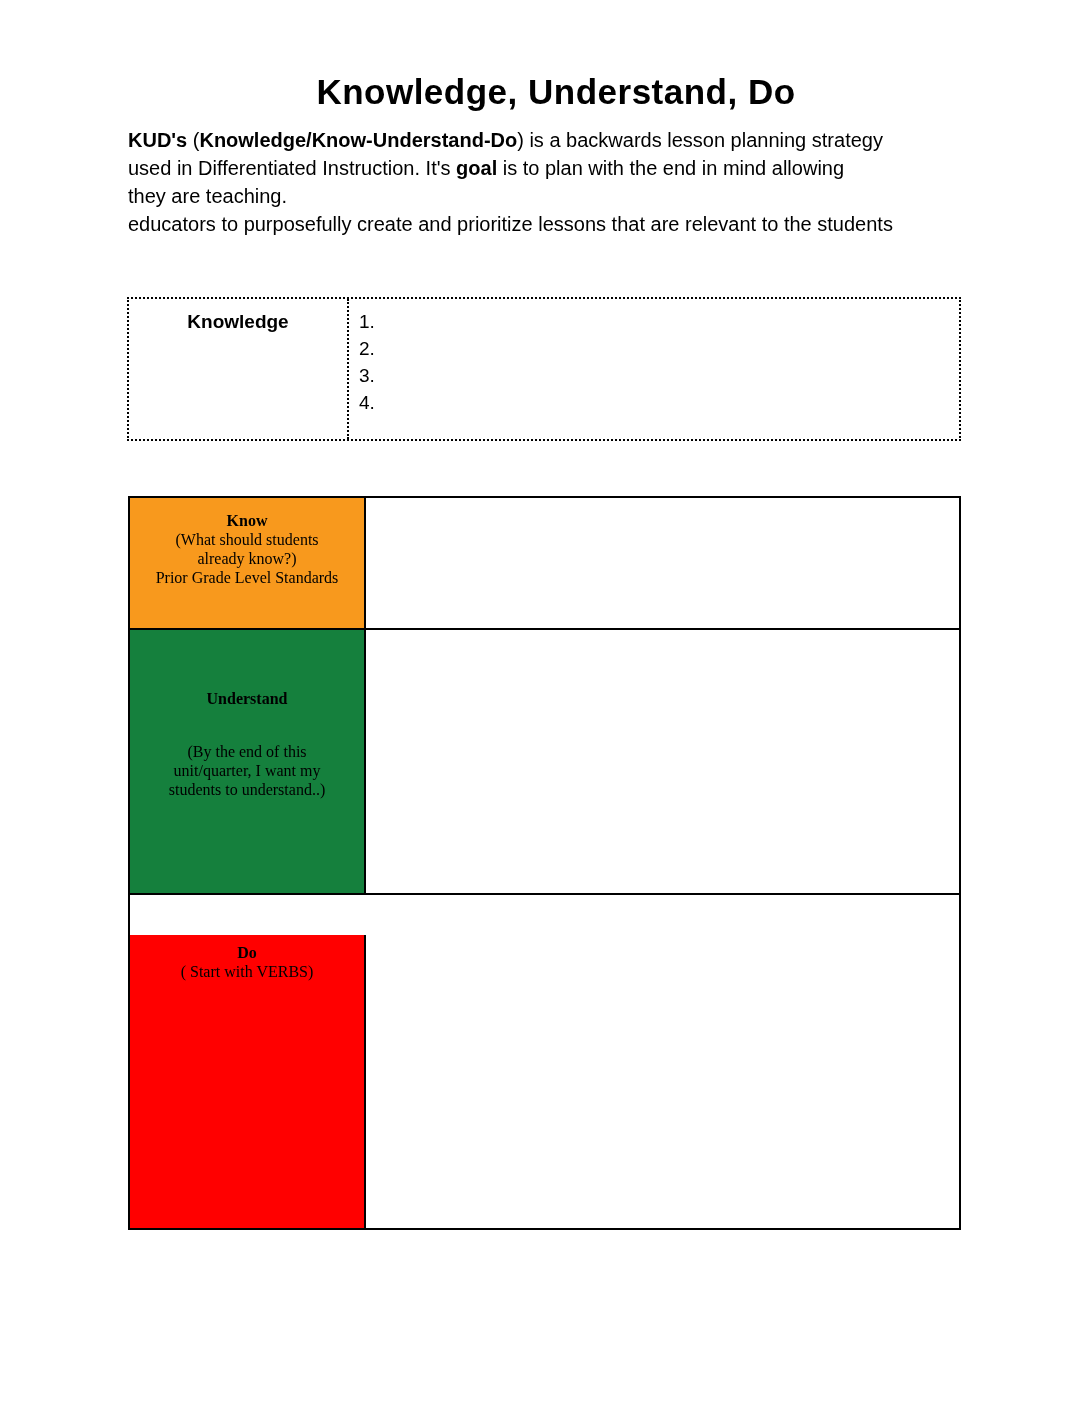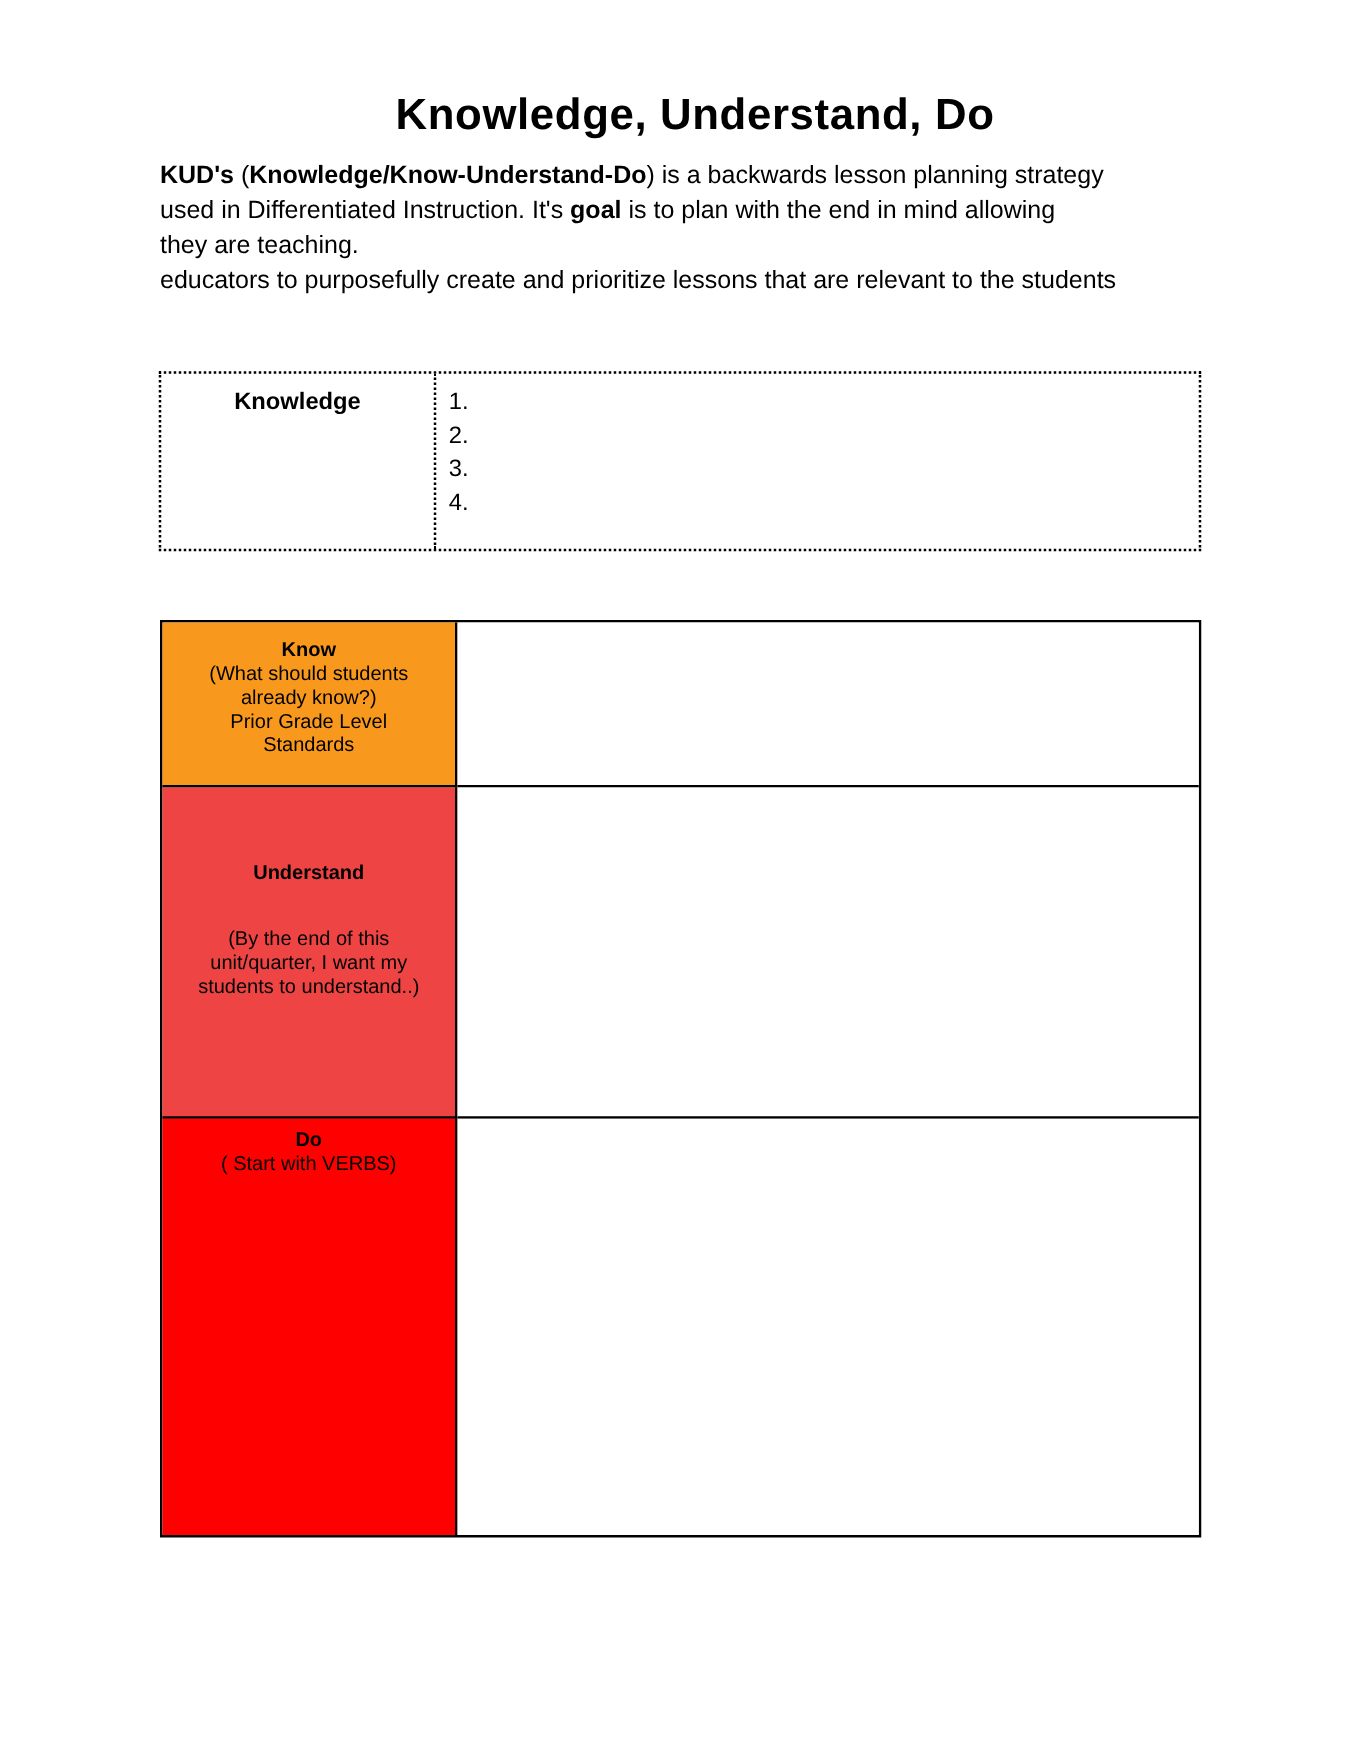--- a/index.html
+++ b/index.html
@@ -73,27 +73,28 @@
     grid-template-rows: 132px 265px 1fr;
   }
   .kud-label {
     border-right: 2px solid #000;
     border-bottom: 2px solid #000;
     box-sizing: border-box;
     text-align: center;
     font-size: 16px;
     line-height: 19px;
     padding: 0 23px;
+    font-family: Liberation Serif, serif;
   }
   .kud-content {
     border-bottom: 2px solid #000;
     box-sizing: border-box;
     background: #ffffff;
   }
-  .row-last { border-bottom: none; }
+  .row-last { border-bottom: none; margin-top: 40px; }
   .kud-title { font-weight: bold; }
   .know-cell { padding-top: 13px; }
   .understand-cell {
     display: flex;
     flex-direction: column;
     justify-content: center;
     padding-bottom: 36px;
   }
   .do-cell { padding-top: 8px; }
 </style>
@@ -125,21 +126,21 @@
 
   <div class="kud">
 
     <div class="kud-label know-cell" style="background: rgb(248, 153, 29);">
       <div class="kud-title">Know</div>
       <div>(What should students already know?)</div>
       <div>Prior Grade Level Standards</div>
     </div>
     <div class="kud-content"></div>
 
-    <div class="kud-label understand-cell" style="background: #ef4444; gap: 34px;">
+    <div class="kud-label understand-cell" style="background: #15803d; gap: 34px;">
       <div class="kud-title">Understand</div>
       <div>(By the end of this unit/quarter, I want my students to understand..)</div>
     </div>
     <div class="kud-content"></div>
 
     <div class="kud-label do-cell row-last" style="background: rgb(255, 0, 0);">
       <div class="kud-title">Do</div>
       <div>( Start with VERBS)</div>
     </div>
     <div class="kud-content row-last"></div>

